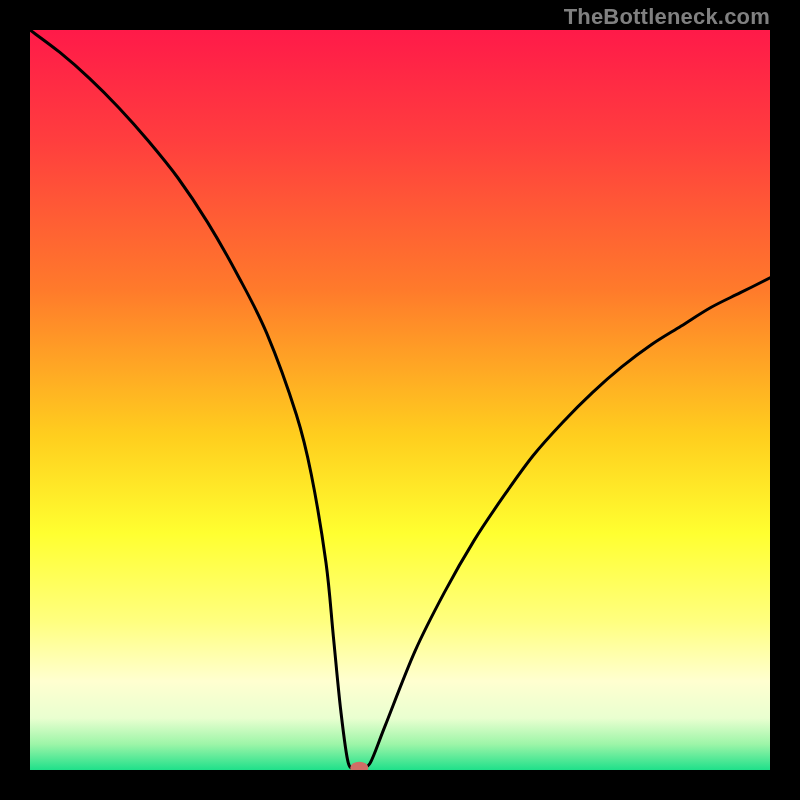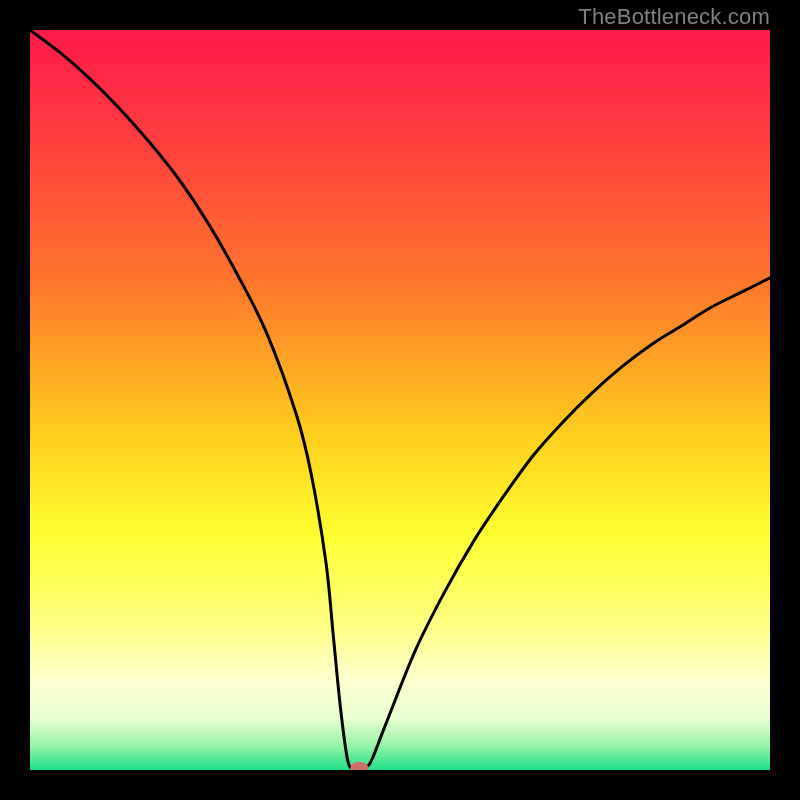--- a/index.html
+++ b/index.html
@@ -25,21 +25,21 @@
     width: 740px;
     height: 740px;
     overflow: hidden;
   }
   .credit {
     position: absolute;
     top: 4px;
     right: 30px;
     font-family: Arial, Helvetica, sans-serif;
     font-size: 22px;
-    font-weight: 400;
+    font-weight: 700;
     color: #808080;
     letter-spacing: 0.2px;
   }
   svg {
     display: block;
   }
 </style>
 </head>
 <body>
 

